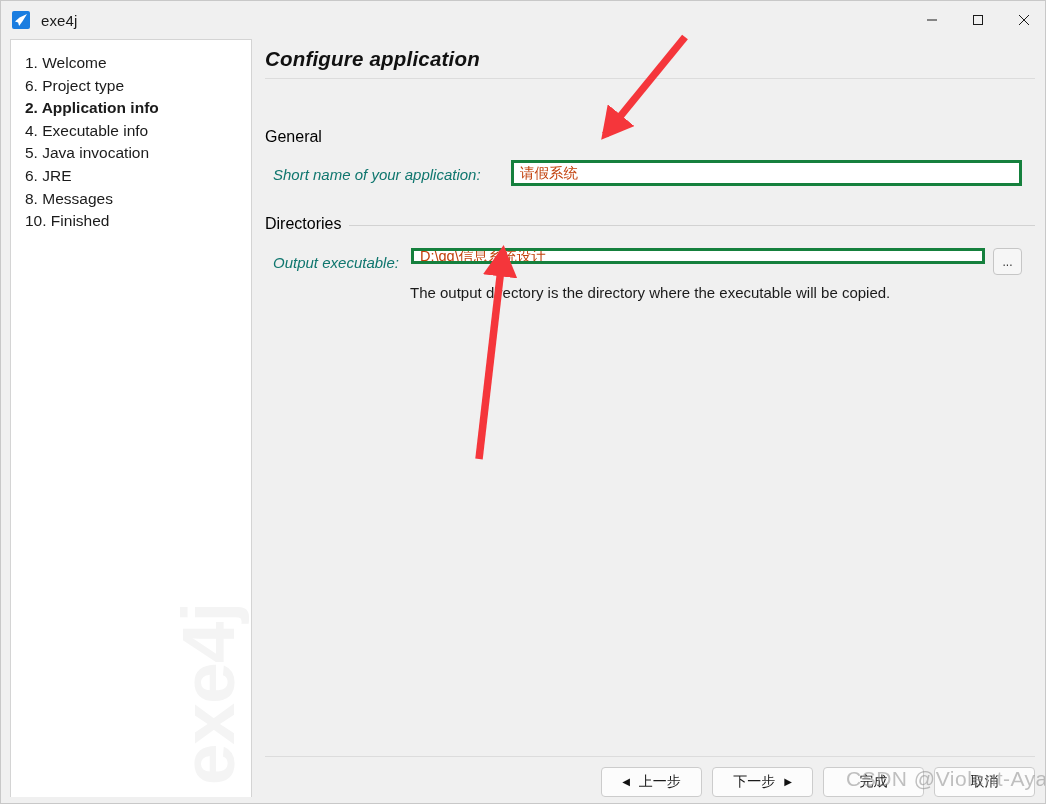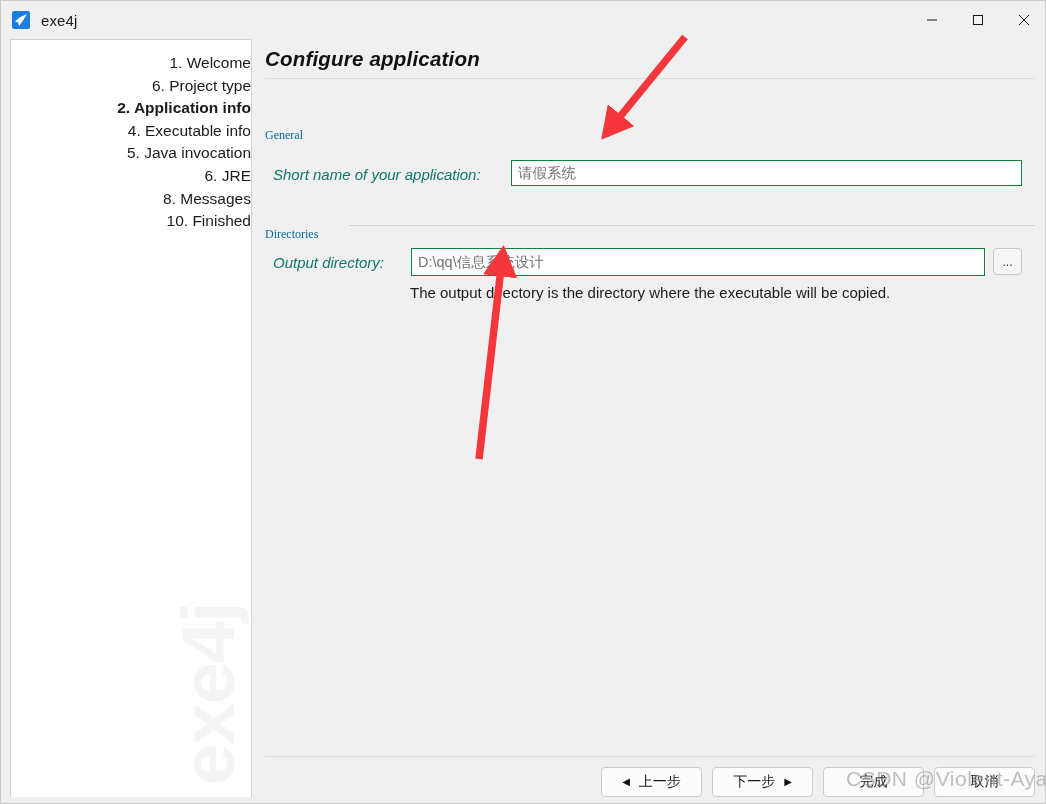--- a/index.html
+++ b/index.html
@@ -79,21 +79,20 @@
     background: #ffffff;
     border: 1px solid #d4d4d4;
     border-bottom: none;
     box-sizing: border-box;
     overflow: hidden;
   }
   #steps {
     list-style: none;
     margin: 0;
     padding: 12px 0 0 14px;
-    text-align: right;
   }
   #steps li {
     font-size: 15.5px;
     color: #1b1b1b;
     line-height: 22.6px;
     white-space: nowrap;
   }
   #steps li.active {
     font-weight: bold;
   }
@@ -137,61 +136,60 @@
   }
   #title-rule {
     position: absolute;
     left: 13px; top: 39px;
     width: 770px; height: 1px;
     background: #dcdcdc;
   }
 
   .group-label {
     position: absolute;
-    font-size: 12px;
-    color: #0369a1;
-    font-family: Liberation Serif, serif;
+    font-size: 16px;
+    color: #000000;
   }
   #general-label { left: 13px; top: 89px; }
-  #directories-label { left: 13px; top: 176px; margin-top: 12px; }
+  #directories-label { left: 13px; top: 176px; }
   #directories-rule {
     position: absolute;
     left: 97px; top: 186px;
     width: 686px; height: 1px;
     background: #d2d2d2;
   }
 
   .field-label {
     position: absolute;
     font-size: 15px;
     color: #0f766e;
     white-space: nowrap;
     font-style: italic;
   }
   #shortname-label { left: 21px; top: 127px; }
   #outdir-label    { left: 21px; top: 215px; }
 
   .text-input {
     position: absolute;
     background: #ffffff;
-    border: 1px solid #15803d;
+    border: 3px solid #15803d;
     box-sizing: border-box;
     font-family: "Liberation Sans", sans-serif;
     font-size: 14.5px;
-    color: #737373;
+    color: #c2410c;
     padding: 0 6px;
     outline: none;
   }
   #shortname-input {
     left: 259px; top: 121px;
     width: 511px; height: 26px;
   }
   #outdir-input {
     left: 159px; top: 209px;
-    width: 574px; height: 28px;
+    width: 574px; height: 16px;
   }
   #browse-button {
     position: absolute;
     left: 741px; top: 209px;
     width: 29px; height: 27px;
     background: #f6f6f6;
     border: 1px solid #c6c6c6;
     border-radius: 4px;
     box-sizing: border-box;
     font-family: "Liberation Sans", sans-serif;
@@ -318,21 +316,21 @@
     <div id="title-rule"></div>
 
     <div class="group-label" id="general-label">General</div>
 
     <div class="field-label" id="shortname-label">Short name of your application:</div>
     <input class="text-input" id="shortname-input" type="text" value="请假系统" style="">
 
     <div class="group-label" id="directories-label">Directories</div>
     <div id="directories-rule"></div>
 
-    <div class="field-label" id="outdir-label">Output directory:</div>
+    <div class="field-label" id="outdir-label">Output executable:</div>
     <input class="text-input" id="outdir-input" type="text" value="D:\qq\信息系统设计" style="">
     <button id="browse-button">...</button>
     <div id="outdir-hint">The output directory is the directory where the executable will be copied.</div>
 
     <div id="footer-rule"></div>
     <div id="footer-buttons">
       <div class="wiz-button">
         <span class="tri">◀</span>
         <span>上一步</span>
       </div>

